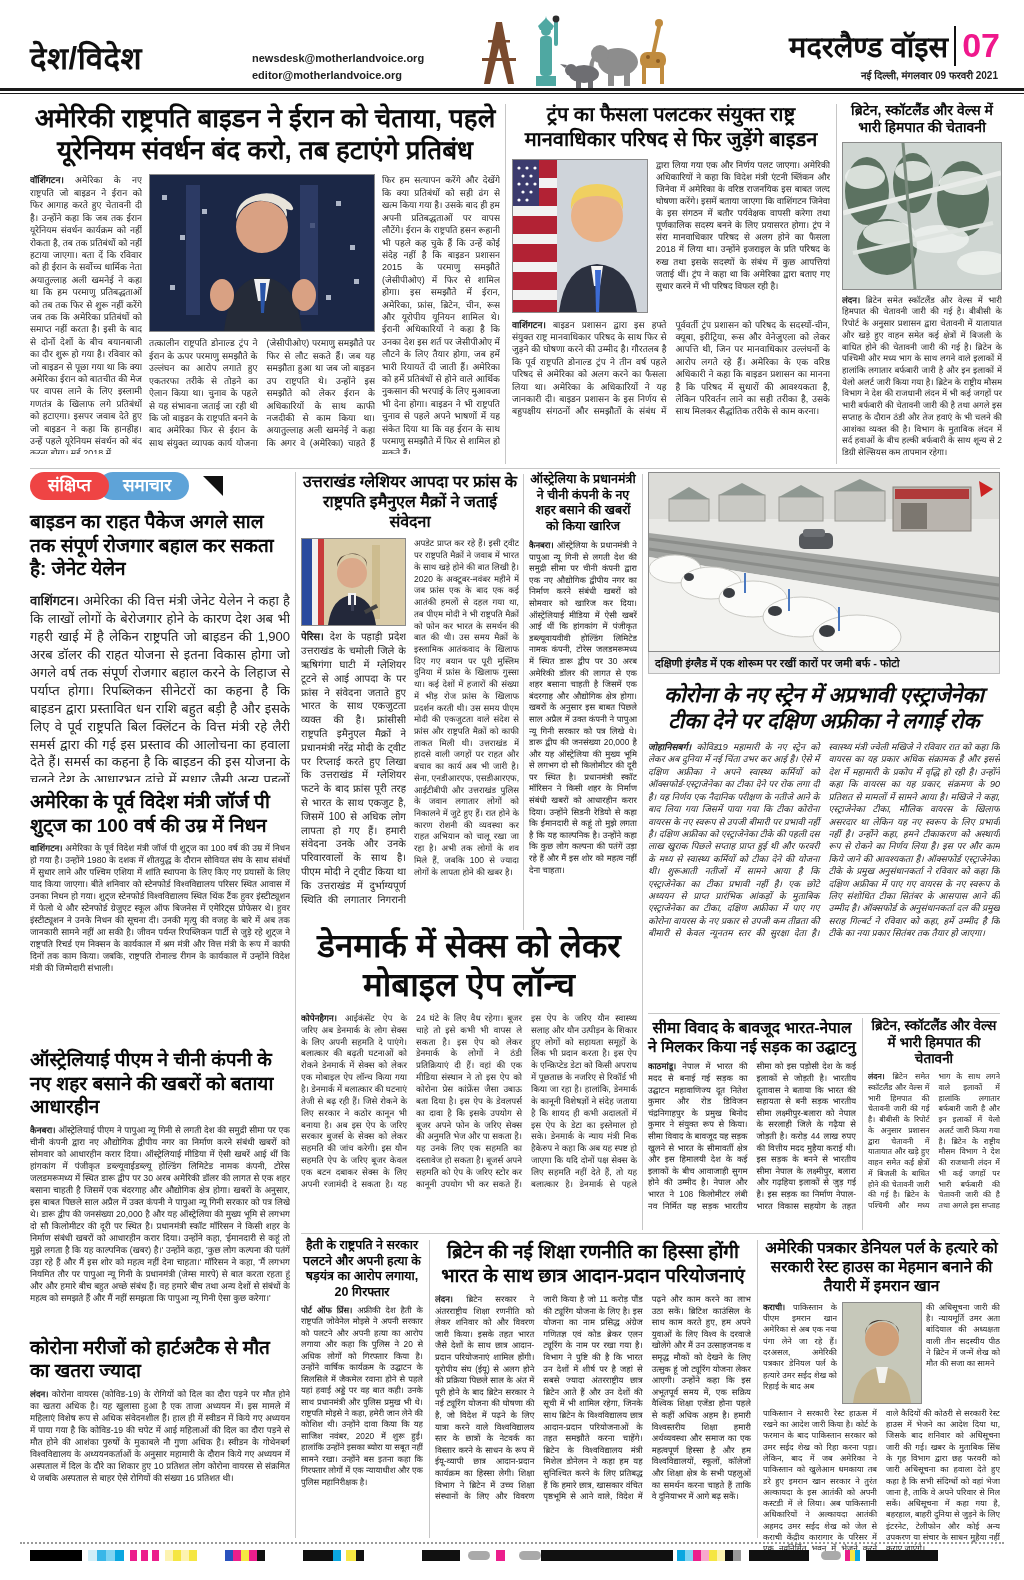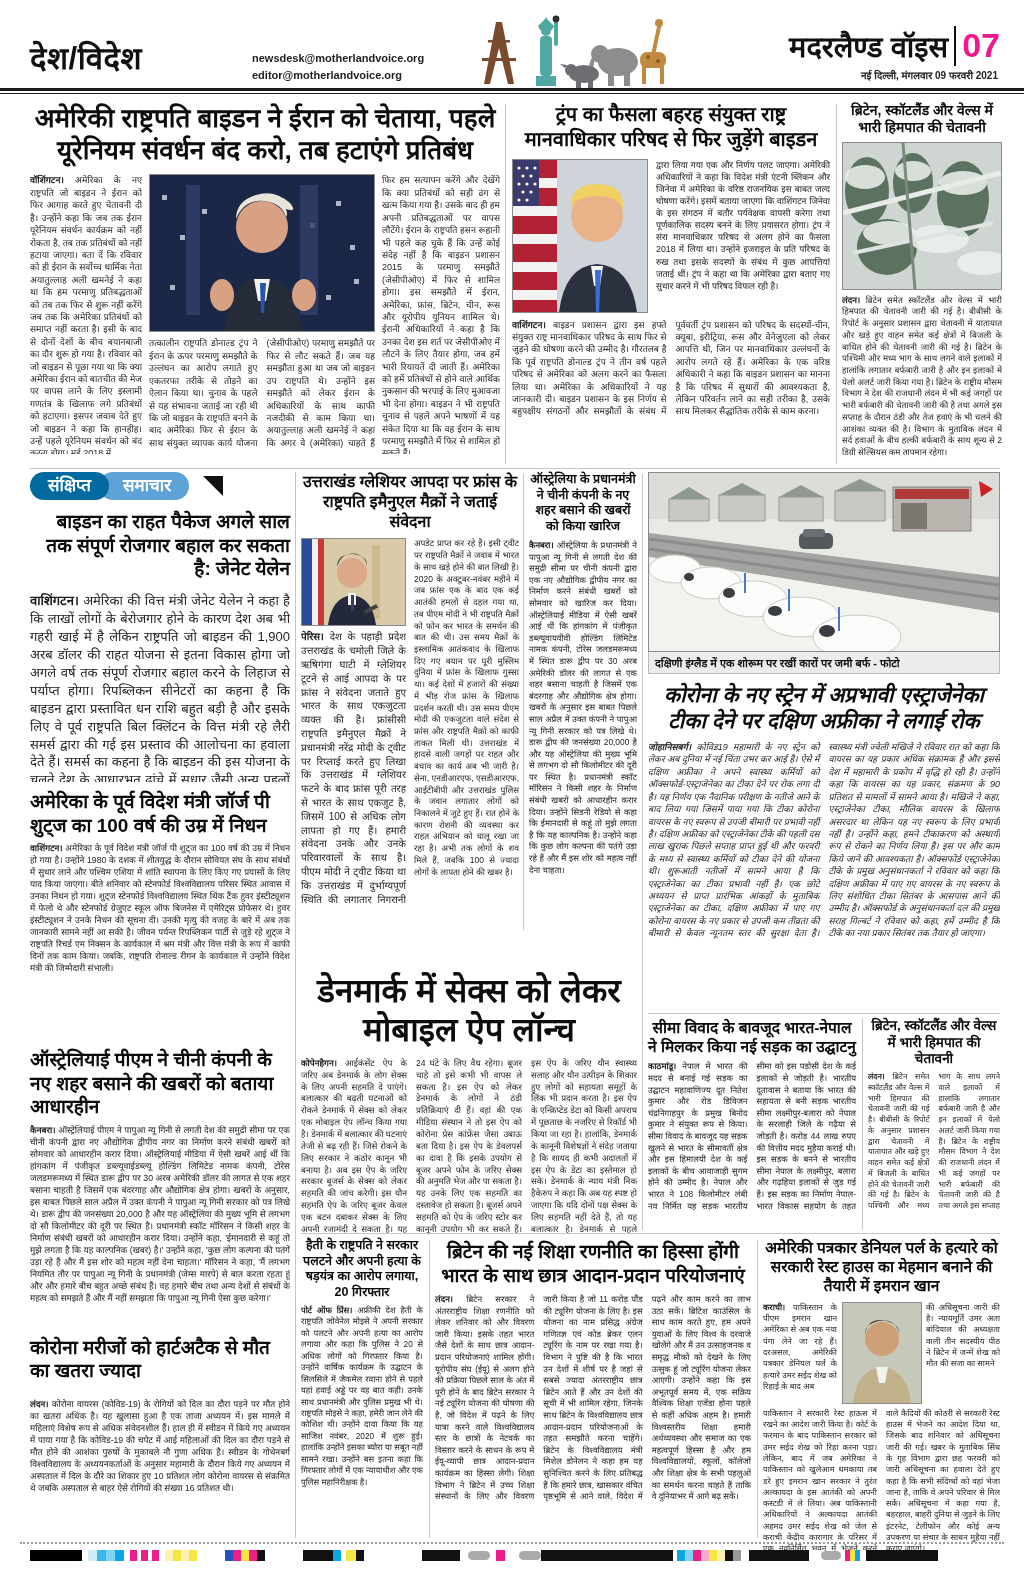--- a/index.html
+++ b/index.html
@@ -129,21 +129,21 @@
         </span>
         <div class="bd c2" style="height:116px;margin-top:5px;">तत्कालीन राष्ट्रपति डोनाल्ड ट्रंप ने ईरान के ऊपर परमाणु समझौते के उल्लंघन का आरोप लगाते हुए एकतरफा तरीके से तोड़ने का ऐलान किया था। चुनाव के पहले से यह संभावना जताई जा रही थी कि जो बाइडन के राष्ट्रपति बनने के बाद अमेरिका फिर से ईरान के साथ संयुक्त व्यापक कार्य योजना (जेसीपीओए) परमाणु समझौते पर फिर से लौट सकते हैं। जब यह समझौता हुआ था जब जो बाइडन उप राष्ट्रपति थे। उन्होंने इस समझौते को लेकर ईरान के अधिकारियों के साथ काफी नजदीकी से काम किया था। अयातुल्लाह अली खमनेई ने कहा कि अगर वे (अमेरिका) चाहते हैं कि ईरान को अपनी प्रतिबद्धताओं पर वापस लौटना है, तो अमेरिका को सभी प्रतिबंधों को खत्म कर देना चाहिए।</div>
       </div>
       <div class="bd" style="width:118px;height:280px;">फिर हम सत्यापन करेंगे और देखेंगे कि क्या प्रतिबंधों को सही ढंग से खत्म किया गया है। उसके बाद ही हम अपनी प्रतिबद्धताओं पर वापस लौटेंगे। ईरान के राष्ट्रपति हसन रूहानी भी पहले कह चुके हैं कि उन्हें कोई संदेह नहीं है कि बाइडन प्रशासन 2015 के परमाणु समझौते (जेसीपीओए) में फिर से शामिल होगा। इस समझौते में ईरान, अमेरिका, फ्रांस, ब्रिटेन, चीन, रूस और यूरोपीय यूनियन शामिल थे। ईरानी अधिकारियों ने कहा है कि उनका देश इस शर्त पर जेसीपीओए में लौटने के लिए तैयार होगा, जब हमें भारी रियायतें दी जाती हैं। अमेरिका को हमें प्रतिबंधों से होने वाले आर्थिक नुकसान की भरपाई के लिए मुआवजा भी देना होगा। बाइडन ने भी राष्ट्रपति चुनाव से पहले अपने भाषणों में यह संकेत दिया था कि वह ईरान के साथ परमाणु समझौते में फिर से शामिल हो सकते हैं।</div>
     </div>
   </div>
 
   <div class="vr" style="left:505px;top:104px;height:360px;"></div>
 
   <div class="abs" style="left:512px;top:102px;width:318px;">
-    <div class="hl" style="font-size:20px;">ट्रंप का फैसला बहरह संयुक्त राष्ट्र मानवाधिकार परिषद से फिर जुड़ेंगे बाइडन</div>
+    <div class="hl" style="font-size:20px;">ट्रंप का फैसला पलटकर संयुक्त राष्ट्र मानवाधिकार परिषद से फिर जुड़ेंगे बाइडन</div>
     <div style="display:flex;justify-content:space-between;margin-top:7px;">
       <span class="ph">
         <svg width="134" height="152" viewBox="0 0 134 152">
           <rect width="134" height="152" fill="#cfd4da"></rect>
           <g>
             <rect x="0" y="0" width="44" height="152" fill="#b22234"></rect>
             <path d="M0 18 h44 v10 H0z M0 46 h44 v10 H0z M0 74 h44 v10 H0z M0 102 h44 v10 H0z M0 130 h44 v10 H0z" fill="#f2f2f2"></path>
             <rect x="0" y="0" width="26" height="46" fill="#3c3b6e"></rect>
             <g fill="#fff">
                 <circle cx="6" cy="8" r="1.6"></circle>
@@ -204,42 +204,42 @@
       <span class="dl">लंदन।</span> <span>ब्रिटेन समेत स्कॉटलैंड और वेल्स में भारी हिमपात की चेतावनी जारी की गई है। बीबीसी के रिपोर्ट के अनुसार प्रशासन द्वारा चेतावनी में यातायात और खड़े हुए वाहन समेत कई क्षेत्रों में बिजली के बाधित होने की चेतावनी जारी की गई है। ब्रिटेन के पश्चिमी और मध्य भाग के साथ लगने वाले इलाकों में हालांकि लगातार बर्फबारी जारी है और इन इलाकों में येलो अलर्ट जारी किया गया है। ब्रिटेन के राष्ट्रीय मौसम विभाग ने देश की राजधानी लंदन में भी कई जगहों पर भारी बर्फबारी की चेतावनी जारी की है तथा अगले इस सप्ताह के दौरान ठंडी और तेज हवाएं के भी चलने की आशंका व्यक्त की है। विभाग के मुताबिक लंदन में सर्द हवाओं के बीच हल्की बर्फबारी के साथ शून्य से 2 डिग्री सेल्सियस कम तापमान रहेगा।</span>
     </div>
   </div>
 
   <div class="hr" style="left:30px;top:468px;width:970px;"></div>
 
   <div class="vr" style="left:295px;top:472px;height:1066px;"></div>
 
   <div class="abs" style="left:30px;top:472px;width:260px;">
     <div style="display:flex;align-items:center;">
-      <span class="pill" style="background:#0369a1;z-index:2;">संक्षिप्त</span>
+      <span class="pill" style="background:#ef4444;z-index:2;">संक्षिप्त</span>
       <span class="pill" style="background:#5ea3d8;margin-left:-10px;padding-left:24px;">समाचार</span>
       <span style="width:0;height:0;border-left:20px solid transparent;border-top:20px solid #111;margin-left:14px;"></span>
     </div>
 
-    <div class="hl" style="font-size:19px;text-align:right;margin-top:10px;">बाइडन का राहत पैकेज अगले साल तक संपूर्ण रोजगार बहाल कर सकता है: जेनेट येलेन</div>
+    <div class="hl" style="font-size:19px;text-align:left;margin-top:10px;">बाइडन का राहत पैकेज अगले साल तक संपूर्ण रोजगार बहाल कर सकता है: जेनेट येलेन</div>
     <div class="bd" style="height:190px;font-size:13px;margin-top:11px;">
       <span class="dl">वाशिंगटन।</span> <span>अमेरिका की वित्त मंत्री जेनेट येलेन ने कहा है कि लाखों लोगों के बेरोजगार होने के कारण देश अब भी गहरी खाई में है लेकिन राष्ट्रपति जो बाइडन की 1,900 अरब डॉलर की राहत योजना से इतना विकास होगा जो अगले वर्ष तक संपूर्ण रोजगार बहाल करने के लिहाज से पर्याप्त होगा। रिपब्लिकन सीनेटरों का कहना है कि बाइडन द्वारा प्रस्तावित धन राशि बहुत बड़ी है और इसके लिए वे पूर्व राष्ट्रपति बिल क्लिंटन के वित्त मंत्री रहे लैरी समर्स द्वारा की गई इस प्रस्ताव की आलोचना का हवाला देते हैं। समर्स का कहना है कि बाइडन की इस योजना के चलते देश के आधारभूत ढांचे में सुधार जैसी अन्य पहलों के लिए कम पैसा उपलब्ध हो पाएगा। येलेन ने कहा कि अभी फिलहाल महामारी के कारण उत्पन्न हुई समस्याओं मसलन मंदी, बेरोजगारी, छोटे व्यवसायों का बंद होना तथा स्कूलों को पुनः खोलने जैसी चुनौतियों से निबटने की तत्काल जरूरत है। सदन और सीनेट ने पिछले हफ्ते एक विधेयक को मंजूरी दी थी जो बाइडन के आर्थिक पैकेज को पारित कराने के लिए आवश्यक है। सरकार की ओर से बताया गया कि जनवरी में अर्थव्यवस्था में महज 49,000 रोजगारों का सृजन हुआ।</span>
     </div>
 
     <div class="hl" style="font-size:19px;text-align:left;margin-top:8px;">अमेरिका के पूर्व विदेश मंत्री जॉर्ज पी शुट्ज का 100 वर्ष की उम्र में निधन</div>
     <div class="bd" style="height:198px;font-size:8.7px;margin-top:5px;">
       <span class="dl">वाशिंगटन।</span> <span>अमेरिका के पूर्व विदेश मंत्री जॉर्ज पी शुट्ज का 100 वर्ष की उम्र में निधन हो गया है। उन्होंने 1980 के दशक में शीतयुद्ध के दौरान सोवियत संघ के साथ संबंधों में सुधार लाने और पश्चिम एशिया में शांति स्थापना के लिए किए गए प्रयासों के लिए याद किया जाएगा। बीते शनिवार को स्टेनफोर्ड विश्वविद्यालय परिसर स्थित आवास में उनका निधन हो गया। शुट्ज स्टेनफोर्ड विश्वविद्यालय स्थित थिंक टैंक हुवर इंस्टीट्यूशन में फेलो थे और स्टेनफोर्ड ग्रेजुएट स्कूल ऑफ बिजनेस में एमेरिट्स प्रोफेसर थे। हुवर इंस्टीट्यूशन ने उनके निधन की सूचना दी। उनकी मृत्यु की वजह के बारे में अब तक जानकारी सामने नहीं आ सकी है। जीवन पर्यन्त रिपब्लिकन पार्टी से जुड़े रहे शुट्ज ने राष्ट्रपति रिचर्ड एम निक्सन के कार्यकाल में श्रम मंत्री और वित्त मंत्री के रूप में काफी दिनों तक काम किया। जबकि, राष्ट्रपति रोनाल्ड रीगन के कार्यकाल में उन्होंने विदेश मंत्री की जिम्मेदारी संभाली।</span>
     </div>
 
     <div class="hl" style="font-size:19px;text-align:left;margin-top:8px;">ऑस्ट्रेलियाई पीएम ने चीनी कंपनी के नए शहर बसाने की खबरों को बताया आधारहीन</div>
     <div class="bd" style="height:188px;font-size:8.7px;margin-top:5px;">
       <span class="dl">कैनबरा।</span> <span>ऑस्ट्रेलियाई पीएम ने पापुआ न्यू गिनी से लगती देश की समुद्री सीमा पर एक चीनी कंपनी द्वारा नए औद्योगिक द्वीपीय नगर का निर्माण करने संबंधी खबरों को सोमवार को आधारहीन करार दिया। ऑस्ट्रेलियाई मीडिया में ऐसी खबरें आई थीं कि हांगकांग में पंजीकृत डब्ल्यूवाईडब्ल्यू होल्डिंग लिमिटेड नामक कंपनी, टोरेस जलडमरूमध्य में स्थित डारू द्वीप पर 30 अरब अमेरिकी डॉलर की लागत से एक शहर बसाना चाहती है जिसमें एक बंदरगाह और औद्योगिक क्षेत्र होगा। खबरों के अनुसार, इस बाबत पिछले साल अप्रैल में उक्त कंपनी ने पापुआ न्यू गिनी सरकार को पत्र लिखे थे। डारू द्वीप की जनसंख्या 20,000 है और यह ऑस्ट्रेलिया की मुख्य भूमि से लगभग दो सौ किलोमीटर की दूरी पर स्थित है। प्रधानमंत्री स्कॉट मॉरिसन ने किसी शहर के निर्माण संबंधी खबरों को आधारहीन करार दिया। उन्होंने कहा, 'ईमानदारी से कहूं तो मुझे लगता है कि यह काल्पनिक (खबर) है।' उन्होंने कहा, 'कुछ लोग कल्पना की पतंगें उड़ा रहे हैं और मैं इस शोर को महत्व नहीं देना चाहता।' मॉरिसन ने कहा, 'मैं लगभग नियमित तौर पर पापुआ न्यू गिनी के प्रधानमंत्री (जेम्स मारपे) से बात करता रहता हूं और और हमारे बीच बहुत अच्छे संबंध हैं। वह हमारे बीच तथा अन्य देशों से संबंधों के महत्व को समझते हैं और मैं नहीं समझता कि पापुआ न्यू गिनी ऐसा कुछ करेगा।'</span>
     </div>
 
     <div class="hl" style="font-size:19px;text-align:left;margin-top:24px;">कोरोना मरीजों को  हार्टअटैक से मौत का खतरा ज्यादा</div>
-    <div class="bd" style="height:128px;font-size:8.7px;margin-top:15px;">
+    <div class="bd" style="height:128px;font-size:8.7px;margin-top:5px;">
       <span class="dl">लंदन।</span> <span>कोरोना वायरस (कोविड-19) के रोगियों को दिल का दौरा पड़ने पर मौत होने का खतरा अधिक है। यह खुलासा हुआ है एक ताजा अध्ययन में। इस मामले में महिलाएं विशेष रूप से अधिक संवेदनशील हैं। हाल ही में स्वीडन में किये गए अध्ययन में पाया गया है कि कोविड-19 की चपेट में आई महिलाओं की दिल का दौरा पड़ने से मौत होने की आशंका पुरुषों के मुकाबले नौ गुणा अधिक है। स्वीडन के गोथेनबर्ग विश्वविद्यालय के अध्ययनकर्ताओं के अनुसार महामारी के दौरान किये गए अध्ययन में अस्पताल में दिल के दौरे का शिकार हुए 10 प्रतिशत लोग कोरोना वायरस से संक्रमित थे जबकि अस्पताल से बाहर ऐसे रोगियों की संख्या 16 प्रतिशत थी।</span>
     </div>
   </div>
 
   <div class="abs" style="left:301px;top:472px;width:218px;">
     <div class="hl" style="font-size:16px;text-align:center;">उत्तराखंड ग्लेशियर आपदा पर फ्रांस के राष्ट्रपति इमैनुएल मैक्रों ने जताई संवेदना</div>
     <div style="display:flex;justify-content:space-between;margin-top:7px;">
       <div style="width:105px;">
         <span class="ph">
           <svg width="103" height="86" viewBox="0 0 103 86">
@@ -325,21 +325,21 @@
     <div class="caption">दक्षिणी इंग्लैड में एक शोरूम पर रखीं कारों पर जमी बर्फ - फोटो</div>
   </div>
 
   <div class="abs" style="left:648px;top:682px;width:352px;font-style:italic;">
     <div class="hl" style="font-size:21px;">कोरोना के नए स्ट्रेन में अप्रभावी एस्ट्राजेनेका टीका देने पर दक्षिण अफ्रीका ने लगाई रोक</div>
     <div class="bd c2" style="height:258px;margin-top:7px;">
       <span class="dl">जोहानिसबर्ग।</span> <span>कोविड19 महामारी के नए स्ट्रेन को लेकर अब दुनिया में नई चिंता उभर कर आई है। ऐसे में दक्षिण अफ्रीका ने अपने स्वास्थ्य कर्मियों को ऑक्सफोर्ड-एस्ट्राजेनेका का टीका देने पर रोक लगा दी है। यह निर्णय एक नैदानिक परीक्षण के नतीजे आने के बाद लिया गया जिसमें पाया गया कि टीका कोरोना वायरस के नए स्वरूप से उपजी बीमारी पर प्रभावी नहीं है। दक्षिण अफ्रीका को एस्ट्राजेनेका टीके की पहली दस लाख खुराक पिछले सप्ताह प्राप्त हुई थी और फरवरी के मध्य से स्वास्थ्य कर्मियों को टीका देने की योजना थी। शुरूआती नतीजों में सामने आया है कि एस्ट्राजेनेका का टीका प्रभावी नहीं है। एक छोटे अध्ययन से प्राप्त प्रारंभिक आंकड़ों के मुताबिक एस्ट्राजेनेका का टीका, दक्षिण अफ्रीका में पाए गए कोरोना वायरस के नए प्रकार से उपजी कम तीव्रता की बीमारी से केवल न्यूनतम स्तर की सुरक्षा देता है। स्वास्थ्य मंत्री ज्वेली मखिजे ने रविवार रात को कहा कि वायरस का यह प्रकार अधिक संक्रामक है और इससे देश में महामारी के प्रकोप में वृद्धि हो रही है। उन्होंने कहा कि वायरस का यह प्रकार, संक्रमण के 90 प्रतिशत से मामलों में सामने आया है। मखिजे ने कहा, एस्ट्राजेनेका टीका, मौलिक वायरस के खिलाफ असरदार था लेकिन यह नए स्वरूप के लिए प्रभावी नहीं है। उन्होंने कहा, हमने टीकाकरण को अस्थायी रूप से रोकने का निर्णय लिया है। इस पर और काम किये जाने की आवश्यकता है। ऑक्सफोर्ड एस्ट्राजेनेका टीके के प्रमुख अनुसंधानकर्ता ने रविवार को कहा कि दक्षिण अफ्रीका में पाए गए वायरस के नए स्वरूप के लिए संशोधित टीका सितंबर के आसपास आने की उम्मीद है। ऑक्सफोर्ड के अनुसंधानकर्ता दल की प्रमुख सराह गिल्बर्ट ने रविवार को कहा, हमें उम्मीद है कि टीके का नया प्रकार सितंबर तक तैयार हो जाएगा।</span>
     </div>
   </div>
 
-  <div class="abs" style="left:301px;top:972px;width:336px;">
+  <div class="abs" style="left:301px;top:927px;width:336px;">
     <div class="hl" style="font-size:33px;line-height:1.18;">डेनमार्क में सेक्स को लेकर मोबाइल ऐप लॉन्च</div>
     <div class="bd c3" style="height:188px;margin-top:8px;font-size:8.6px;">
       <span class="dl">कोपेनहैगन।</span> <span>आईकंसेंट ऐप के जरिए अब डेनमार्क के लोग सेक्स के लिए अपनी सहमति दे पाएंगे। बलात्कार की बढ़ती घटनाओं को रोकने डेनमार्क में सेक्स को लेकर एक मोबाइल ऐप लॉन्च किया गया है। डेनमार्क में बलात्कार की घटनाएं तेजी से बढ़ रही हैं। जिसे रोकने के लिए सरकार ने कठोर कानून भी बनाया है। अब इस ऐप के जरिए सरकार बुजर्स के सेक्स को लेकर सहमति की जांच करेगी। इस यौन सहमति ऐप के जरिए बूजर केवल एक बटन दबाकर सेक्स के लिए अपनी रजामंदी दे सकता है। यह 24 घंटे के लिए वैध रहेगा। बूजर चाहे तो इसे कभी भी वापस ले सकता है। इस ऐप को लेकर डेनमार्क के लोगों ने ठंडी प्रतिक्रियाएं दी हैं। वहां की एक मीडिया संस्थान ने तो इस ऐप को कोरोना प्रेस कांफ्रेंस जैसा उबाऊ बता दिया है। इस ऐप के डेवलपर्स का दावा है कि इसके उपयोग से बूजर अपने फोन के जरिए सेक्स की अनुमति भेज और पा सकता है। यह उनके लिए एक सहमति का दस्तावेज हो सकता है। बूजर्स अपने सहमति को ऐप के जरिए स्टोर कर कानूनी उपयोग भी कर सकते हैं। इस ऐप के जरिए यौन स्वास्थ्य सलाह और यौन उत्पीड़न के शिकार हुए लोगों को सहायता समूहों के लिंक भी प्रदान करता है। इस ऐप के एन्क्रिप्टेड डेटा को किसी अपराध में पूछताछ के नजरिए से रिकॉर्ड भी किया जा रहा है। हालांकि, डेनमार्क के कानूनी विशेषज्ञों ने संदेह जताया है कि शायद ही कभी अदालतों में इस ऐप के डेटा का इस्तेमाल हो सके। डेनमार्क के न्याय मंत्री निक हैकेरुप ने कहा कि अब यह स्पष्ट हो जाएगा कि यदि दोनों पक्ष सेक्स के लिए सहमति नहीं देते हैं, तो यह बलात्कार है। डेनमार्क से पहले पड़ोसी देश स्वीडन ने भी 2018 में इसी तरह का एक कानून बनाया था। जिसके कारण स्वीडन में बलात्कार के दोषियों को सजा सुनाने में 75 फीसदी की बढ़ोतरी देखी गई थी। न्याय मंत्रालय के आंकड़ों के अनुसार, डेनमार्क में एक वर्ष में लगभग 11,400 महिलाओं के साथ बलात्कार का प्रयास किया जाता है।</span>
     </div>
   </div>
 
   <div class="hr" style="left:648px;top:1013px;width:352px;"></div>
 
   <div class="abs" style="left:648px;top:1018px;width:208px;">
     <div class="hl" style="font-size:15.5px;">सीमा विवाद के बावजूद भारत-नेपाल ने मिलकर किया नई सड़क का उद्घाटनु</div>

